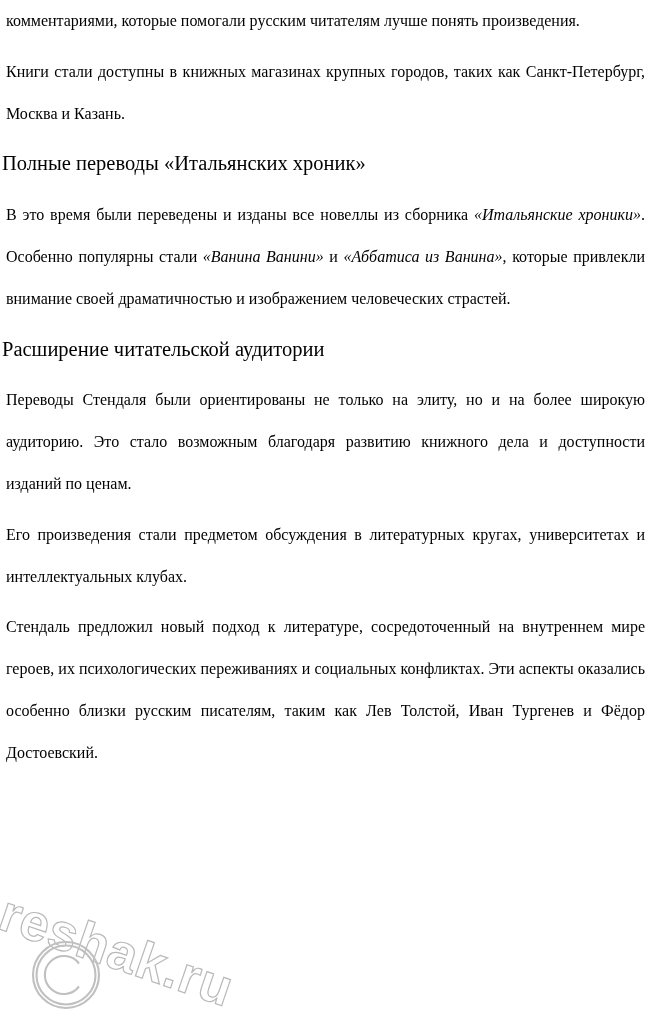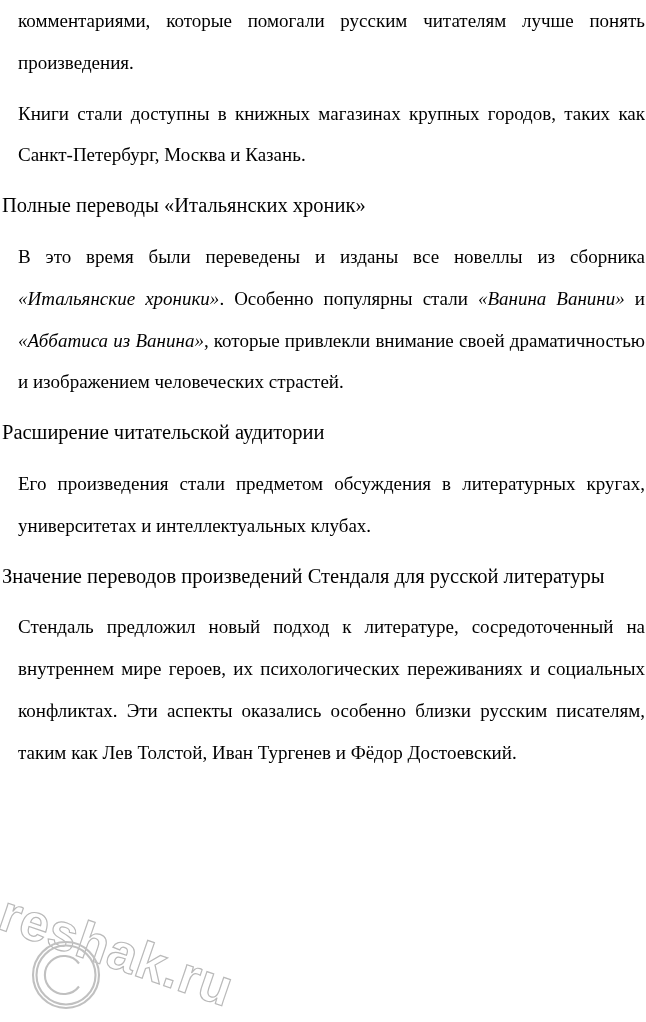--- a/index.html
+++ b/index.html
@@ -58,22 +58,22 @@
   }
 
   
   .content {
     position: relative;
     z-index: 1;
     padding: 0 1px 0 2px;
   }
 
   p.para {
-    margin: 0 0 9px 16px;
-    font-size: 19px;
+    margin: 0 0 9px 4px;
+    font-size: 16px;
     line-height: 41.8px;
     text-align: justify;
     text-justify: inter-word;
     text-indent: 0;
     hyphens: none;
   }
   p.para:last-child {
     margin-bottom: 0;
   }
 
@@ -119,23 +119,23 @@
     <p class="para">комментариями, которые помогали русским читателям лучше понять произведения.</p>
 
     <p class="para">Книги стали доступны в книжных магазинах крупных городов, таких как Санкт-Петербург, Москва и Казань.</p>
 
     <h2 class="heading">Полные переводы «Итальянских хроник»</h2>
 
     <p class="para" id="p-italian-chronicles"><span>В это время были переведены и изданы все новеллы из сборника </span><i>«Итальянские хроники»</i><span>. Особенно популярны стали </span><i>«Ванина Ванини»</i><span> и </span><i>«Аббатиса из Ванина»</i><span>, которые привлекли внимание своей драматичностью и изображением человеческих страстей.</span></p>
 
     <h2 class="heading">Расширение читательской аудитории</h2>
 
+    <p class="para">Переводы Стендаля были ориентированы не только на элиту, но и на более широкую аудиторию. Это стало возможным благодаря развитию книжного дела и доступности изданий по ценам.</p>
 
     <p class="para">Его произведения стали предметом обсуждения в литературных кругах, университетах и интеллектуальных клубах.</p>
 
-    <h2 class="heading spread">Значение переводов произведений Стендаля для русской литературы</h2>
 
 
 
     <p class="para">Стендаль предложил новый подход к литературе, сосредоточенный на внутреннем мире героев, их психологических переживаниях и социальных конфликтах. Эти аспекты оказались особенно близки русским писателям, таким как Лев Толстой, Иван Тургенев и Фёдор Достоевский.</p>
 
   </div>
 </div>
 
 </body></html>

